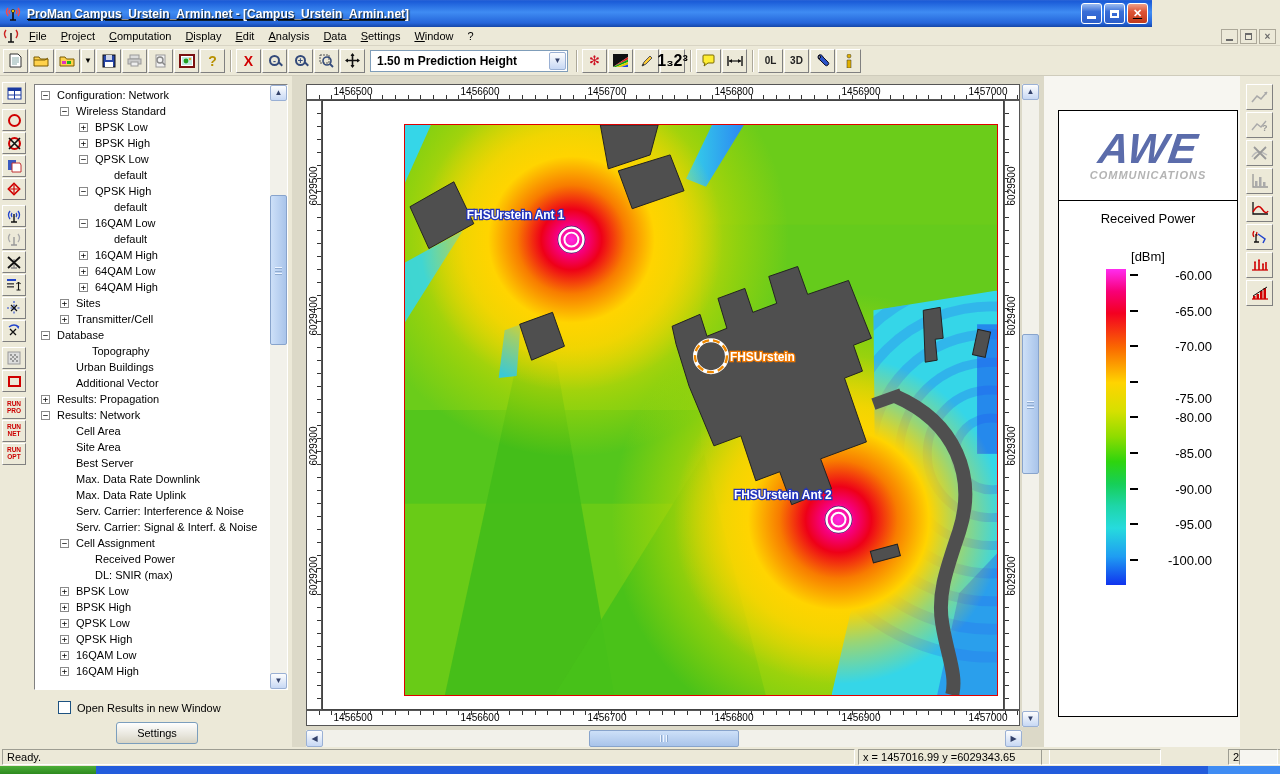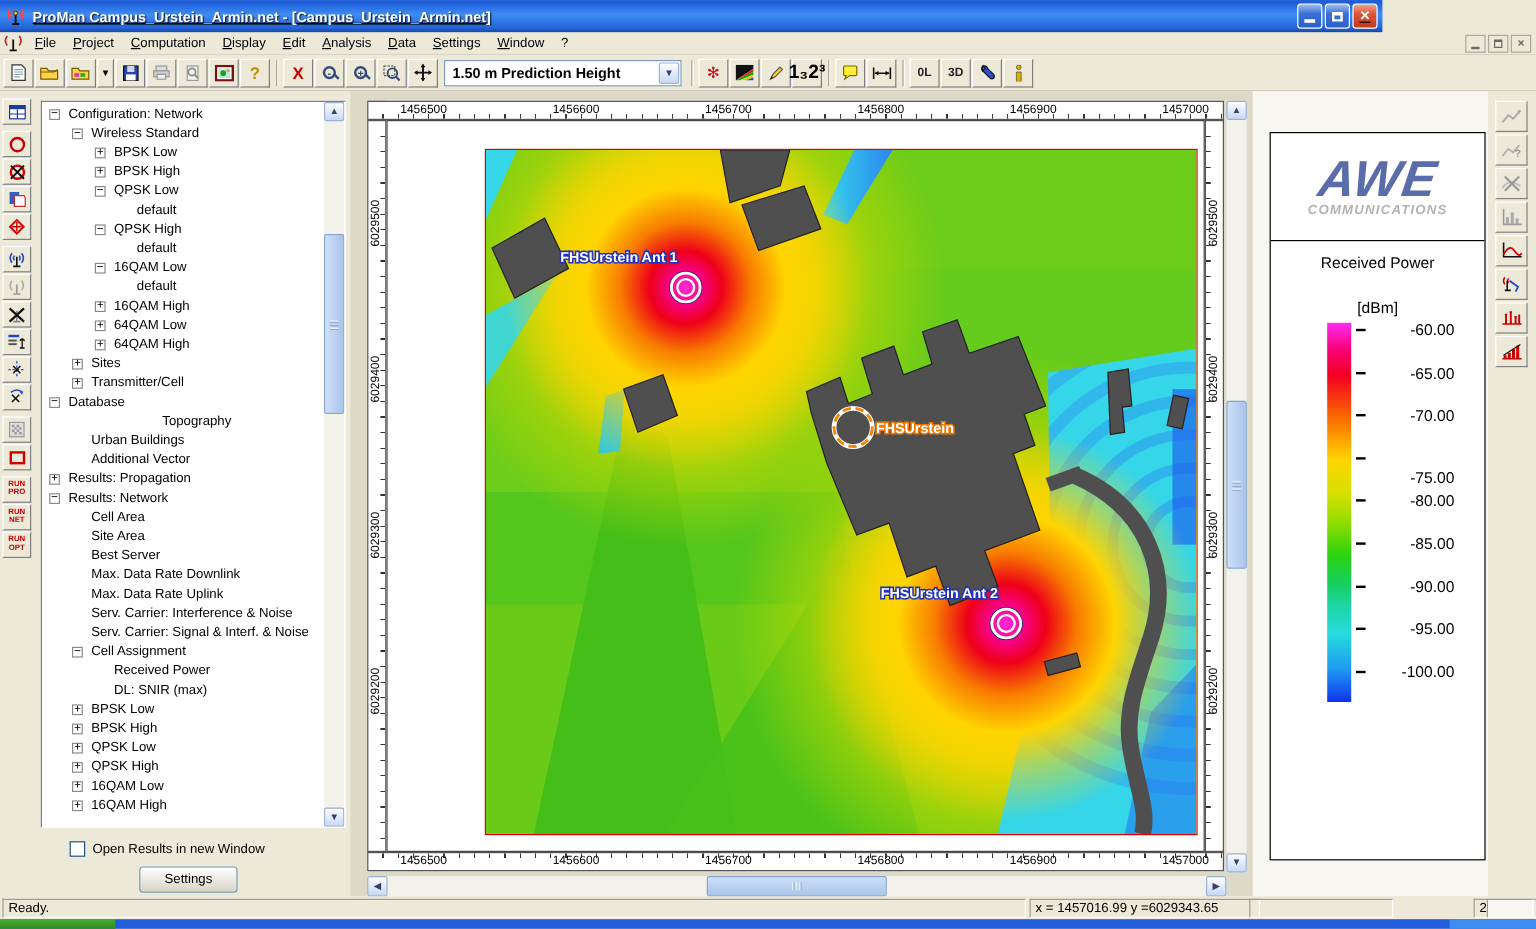--- a/index.html
+++ b/index.html
@@ -493,21 +493,21 @@
             <span class="tree-label">Sites</span>
           </div>
           <div class="tree-row" style="padding-left: 25px;">
             <span class="expander">+</span>
             <span class="tree-label">Transmitter/Cell</span>
           </div>
           <div class="tree-row" style="padding-left: 6px;">
             <span class="expander">−</span>
             <span class="tree-label">Database</span>
           </div>
-          <div class="tree-row" style="padding-left: 9px; justify-content: center;">
+          <div class="tree-row" style="padding-left: 41px;">
             <span class="nodot"></span>
             <span class="tree-label">Topography</span>
           </div>
           <div class="tree-row" style="padding-left: 25px;">
             <span class="nodot"></span>
             <span class="tree-label">Urban Buildings</span>
           </div>
           <div class="tree-row" style="padding-left: 25px;">
             <span class="nodot"></span>
             <span class="tree-label">Additional Vector</span>

